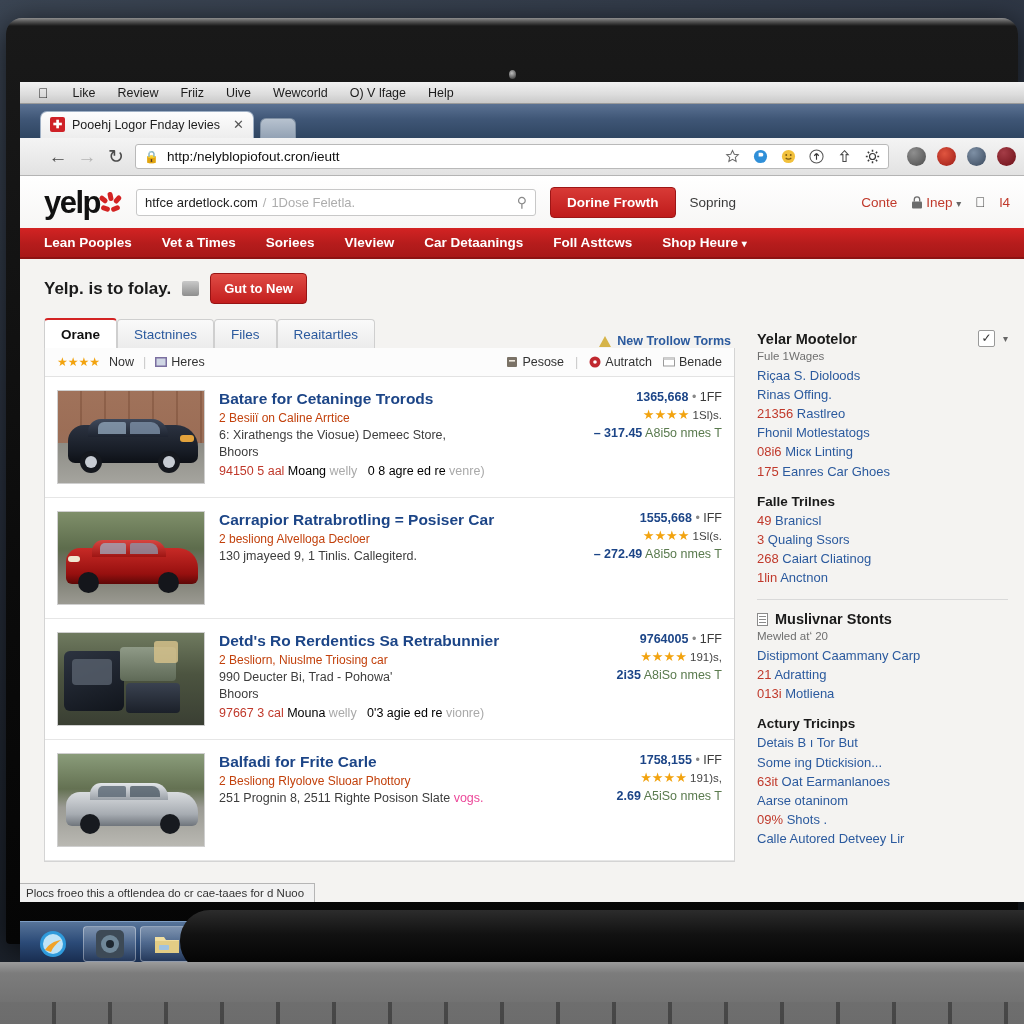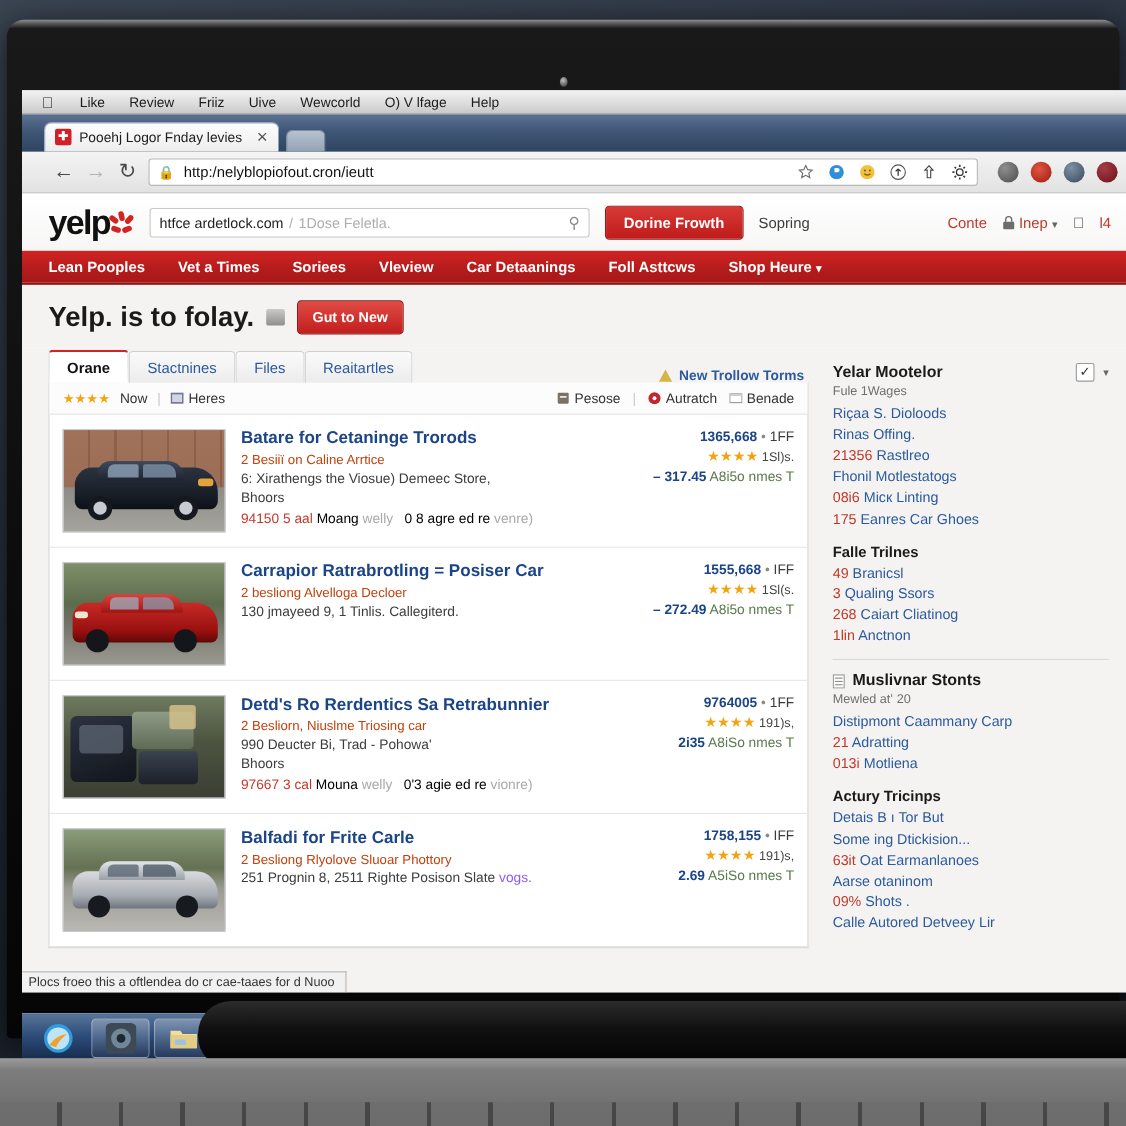--- a/index.html
+++ b/index.html
@@ -167,21 +167,21 @@
     padding-left: 24px;
     color:#fff; font-size: 13.5px; font-weight: bold;
     border-bottom: 2px solid #8d1313;
   }
 
   .title-row {
     display:flex; align-items:center; gap: 11px;
     padding: 14px 24px 12px 24px;
     background: #f4f3f1;
   }
-  .title-row h1 { font-size: 25px; color: #1a1a1a; font-weight: bold; }
+  .title-row h1 { font-size: 17px; color: #1a1a1a; font-weight: bold; }
   .title-badge {
     width: 17px; height: 15px; border-radius: 2px;
     background: linear-gradient(180deg,#c9c9c9,#8e8e8e);
     display:inline-block;
   }
   .btn-cta {
     background: linear-gradient(180deg,#e04c45 0%,#c21d1d 100%);
     color:#fff; font-weight:bold; font-size: 13px;
     padding: 7px 13px; border-radius: 4px;
     border:1px solid #971414;
@@ -579,21 +579,21 @@
                 <div class="car" style="left:32px;top:29px;width:78px;height:17px;background:linear-gradient(180deg,#e4e7ea,#9aa0a7);border-radius:11px 14px 0 0"></div>
                 <div class="car" style="left:40px;top:32px;width:28px;height:11px;background:#5b6874;border-radius:5px 2px 0 0;opacity:.8"></div>
                 <div class="car" style="left:72px;top:32px;width:30px;height:11px;background:#4f5b66;border-radius:2px 8px 0 0;opacity:.8"></div>
                 <div class="car" style="left:22px;top:60px;width:20px;height:20px;background:#171a1f;border-radius:50%"></div>
                 <div class="car" style="left:102px;top:60px;width:20px;height:20px;background:#171a1f;border-radius:50%"></div>
               </div>
               <div class="lst-body">
                 <div class="lst-title">Balfadi for Frite Carle</div>
                 <div class="lst-sub">2 Besliong Rlyolove Sluoar Phottory</div>
                 <div class="lst-addr"><span>251 Prognin 8, 2511 Righte Posison Slate</span>
-                  <span class="gray" style="color:#8b5cf6">vogs.</span></div>
+                  <span class="gray" style="color:#ec4899">vogs.</span></div>
               </div>
               <div class="lst-right">
                 <div class="lr1"><span>1758,155</span>
                   <span class="dot">•</span>
                   <span class="tag">IFF</span></div>
                 <div class="lr2"><span class="stars">★★★★</span>
                   <span>191)s,</span></div>
                 <div class="lr3"><b>2.69</b>
                   <span>A5iSo nmes T</span></div>
               </div>

